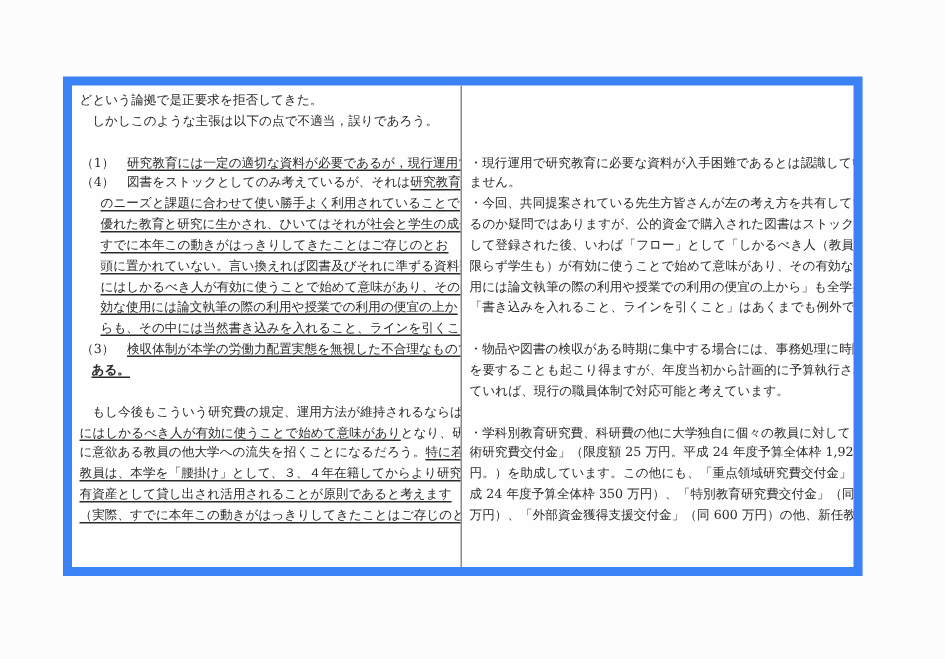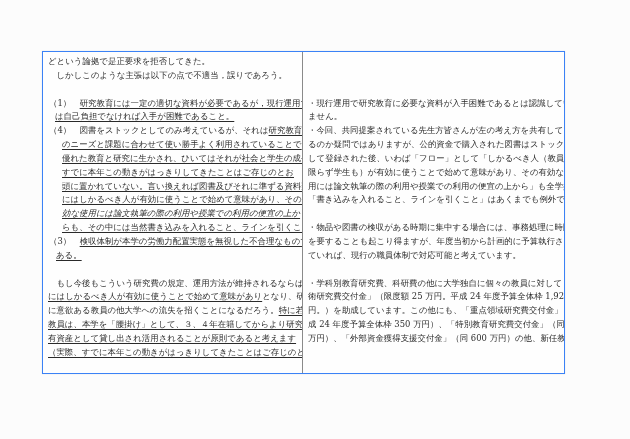--- a/index.html
+++ b/index.html
@@ -16,21 +16,21 @@
     height: 439px;
     background: #fcfcfc;
     font-family: "DejaVu Serif", "Liberation Serif", serif;
   }
   .doc-table {
     position: absolute;
     left: 42px;
     top: 51px;
     width: 521px;
     height: 321px;
-    border: 1px solid #3b82f6;
+    border: 6px solid #3b82f6;
     display: flex;
     background: #fefefe;
     box-shadow: 0 0 1px rgba(0,0,0,0.15);
   }
   .cell {
     box-sizing: border-box;
     padding: 3px 2px 0 5px;
     overflow: hidden;
   }
   .cell.left {
@@ -58,31 +58,30 @@
 </head>
 <body>
 
 <div class="page">
   <div class="doc-table">
     <div class="cell left">
         <div class="line"><span class="seg">どという論拠で是正要求を拒否してきた。</span></div>
         <div class="line"><span class="seg">　しかしこのような主張は以下の点で不適当，誤りであろう。</span></div>
         <div class="line"></div>
         <div class="line" style="padding-left: 1px;"><span class="seg">（1）　</span><span class="seg underline">研究教育には一定の適切な資料が必要であるが，現行運用で</span></div>
-        <div class="line" style="padding-left: 7px;"><span class="seg underline">は自己負担でなければ入手が困難であること。</span></div>
         <div class="line" style="padding-left: 1px;"><span class="seg">（4）　図書をストックとしてのみ考えているが、それは</span><span class="seg underline">研究教育者</span></div>
         <div class="line" style="padding-left: 14px;"><span class="seg underline">のニーズと課題に合わせて使い勝手よく利用されていることで</span></div>
         <div class="line" style="padding-left: 14px;"><span class="seg underline">優れた教育と研究に生かされ、ひいてはそれが社会と学生の成長</span></div>
         <div class="line" style="padding-left: 14px;"><span class="seg underline">すでに本年この動きがはっきりしてきたことはご存じのとお</span></div>
         <div class="line" style="padding-left: 14px;"><span class="seg underline">頭に置かれていない。言い換えれば図書及びそれに準ずる資料類</span></div>
         <div class="line" style="padding-left: 14px;"><span class="seg underline">にはしかるべき人が有効に使うことで始めて意味があり、その有</span></div>
-        <div class="line" style="padding-left: 14px; font-style: italic;"><span class="seg underline">効な使用には論文執筆の際の利用や授業での利用の便宜の上か</span></div>
+        <div class="line" style="padding-left: 14px;"><span class="seg underline">効な使用には論文執筆の際の利用や授業での利用の便宜の上か</span></div>
         <div class="line" style="padding-left: 14px;"><span class="seg underline">らも、その中には当然書き込みを入れること、ラインを引くこと</span></div>
         <div class="line" style="padding-left: 1px;"><span class="seg">（3）　</span><span class="seg underline">検収体制が本学の労働力配置実態を無視した不合理なもので</span></div>
-        <div class="line" style="padding-left: 8px;"><span class="seg underline">ある。</span></div>
+        <div class="line" style="padding-left: 8px; font-weight: bold;"><span class="seg underline">ある。</span></div>
         <div class="line"></div>
         <div class="line"><span class="seg">　もし今後もこういう研究費の規定、運用方法が維持されるならば、</span></div>
         <div class="line"><span class="seg underline">にはしかるべき人が有効に使うことで始めて意味があり</span><span class="seg">となり、研究</span></div>
         <div class="line"><span class="seg">に意欲ある教員の他大学への流失を招くことになるだろう。</span><span class="seg underline">特に若い</span></div>
         <div class="line"><span class="seg underline">教員は、本学を「腰掛け」として、３、４年在籍してからより研究条</span></div>
         <div class="line"><span class="seg underline">有資産として貸し出され活用されることが原則であると考えます</span></div>
         <div class="line"><span class="seg underline">（実際、すでに本年この動きがはっきりしてきたことはご存じのとお</span></div>
       </div>
     <div class="cell right">
         <div class="line"></div>

